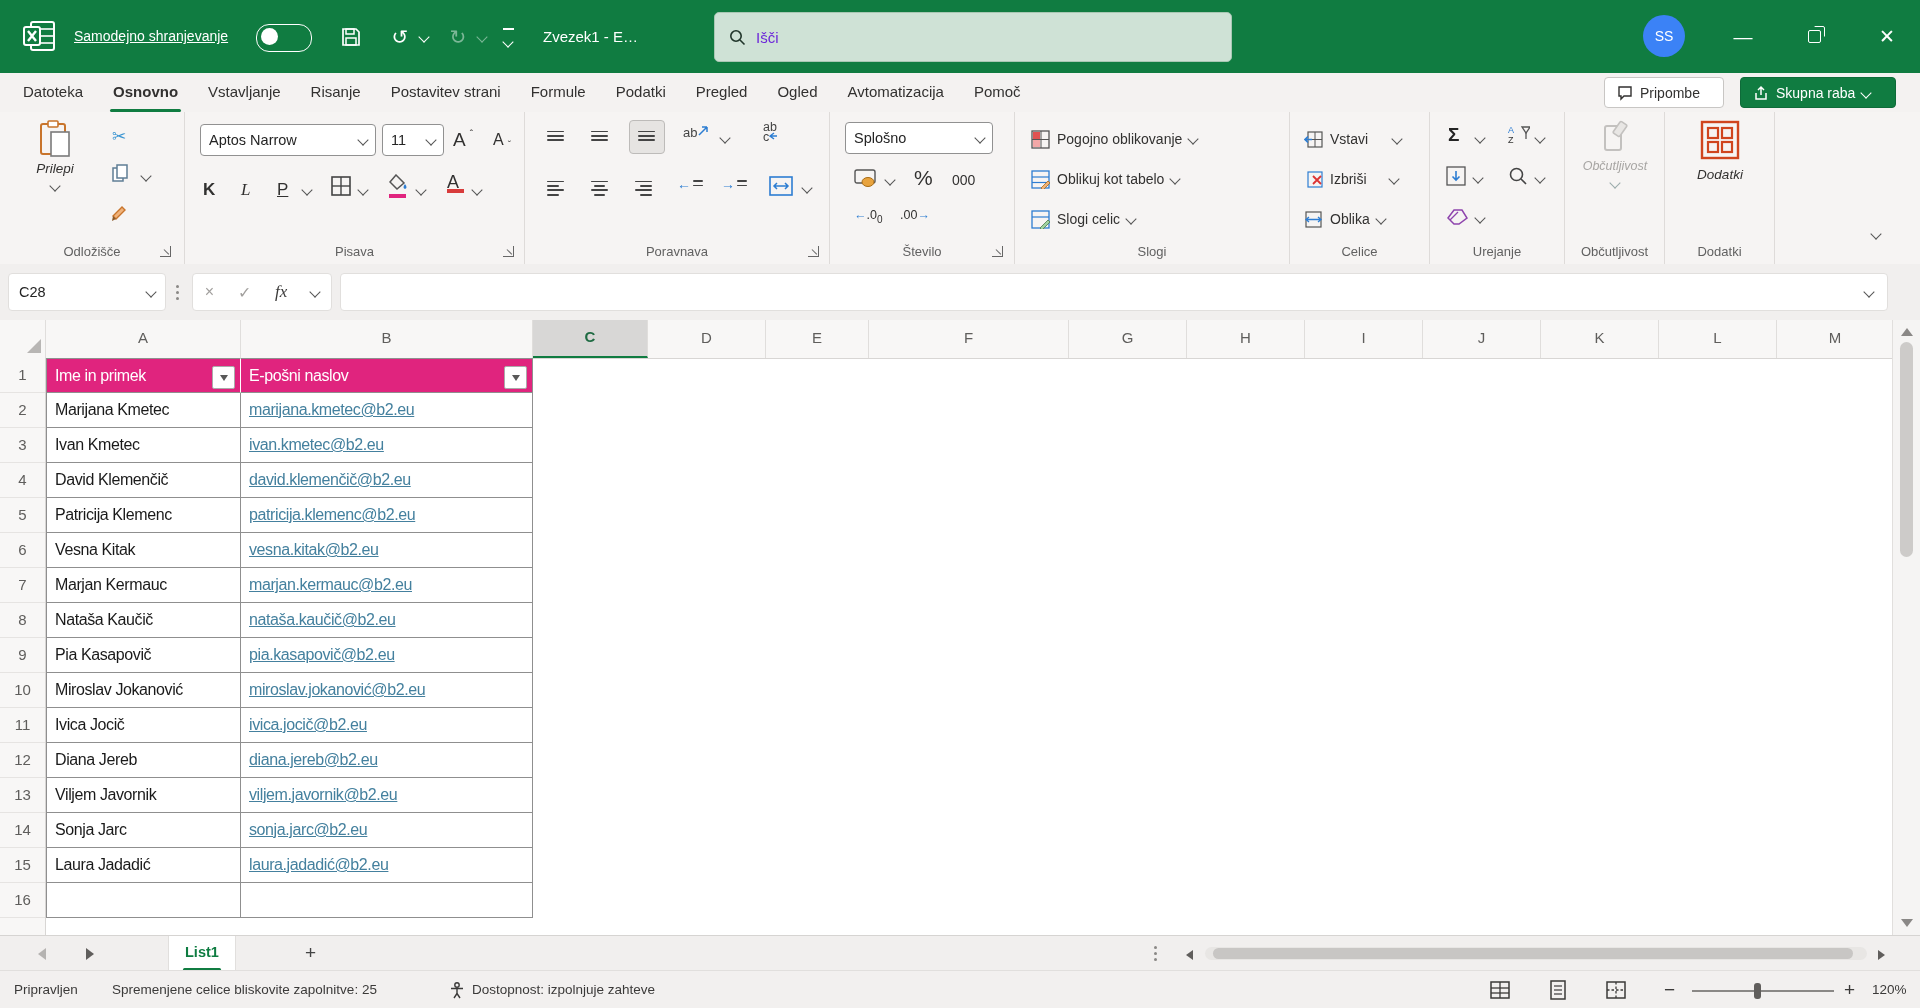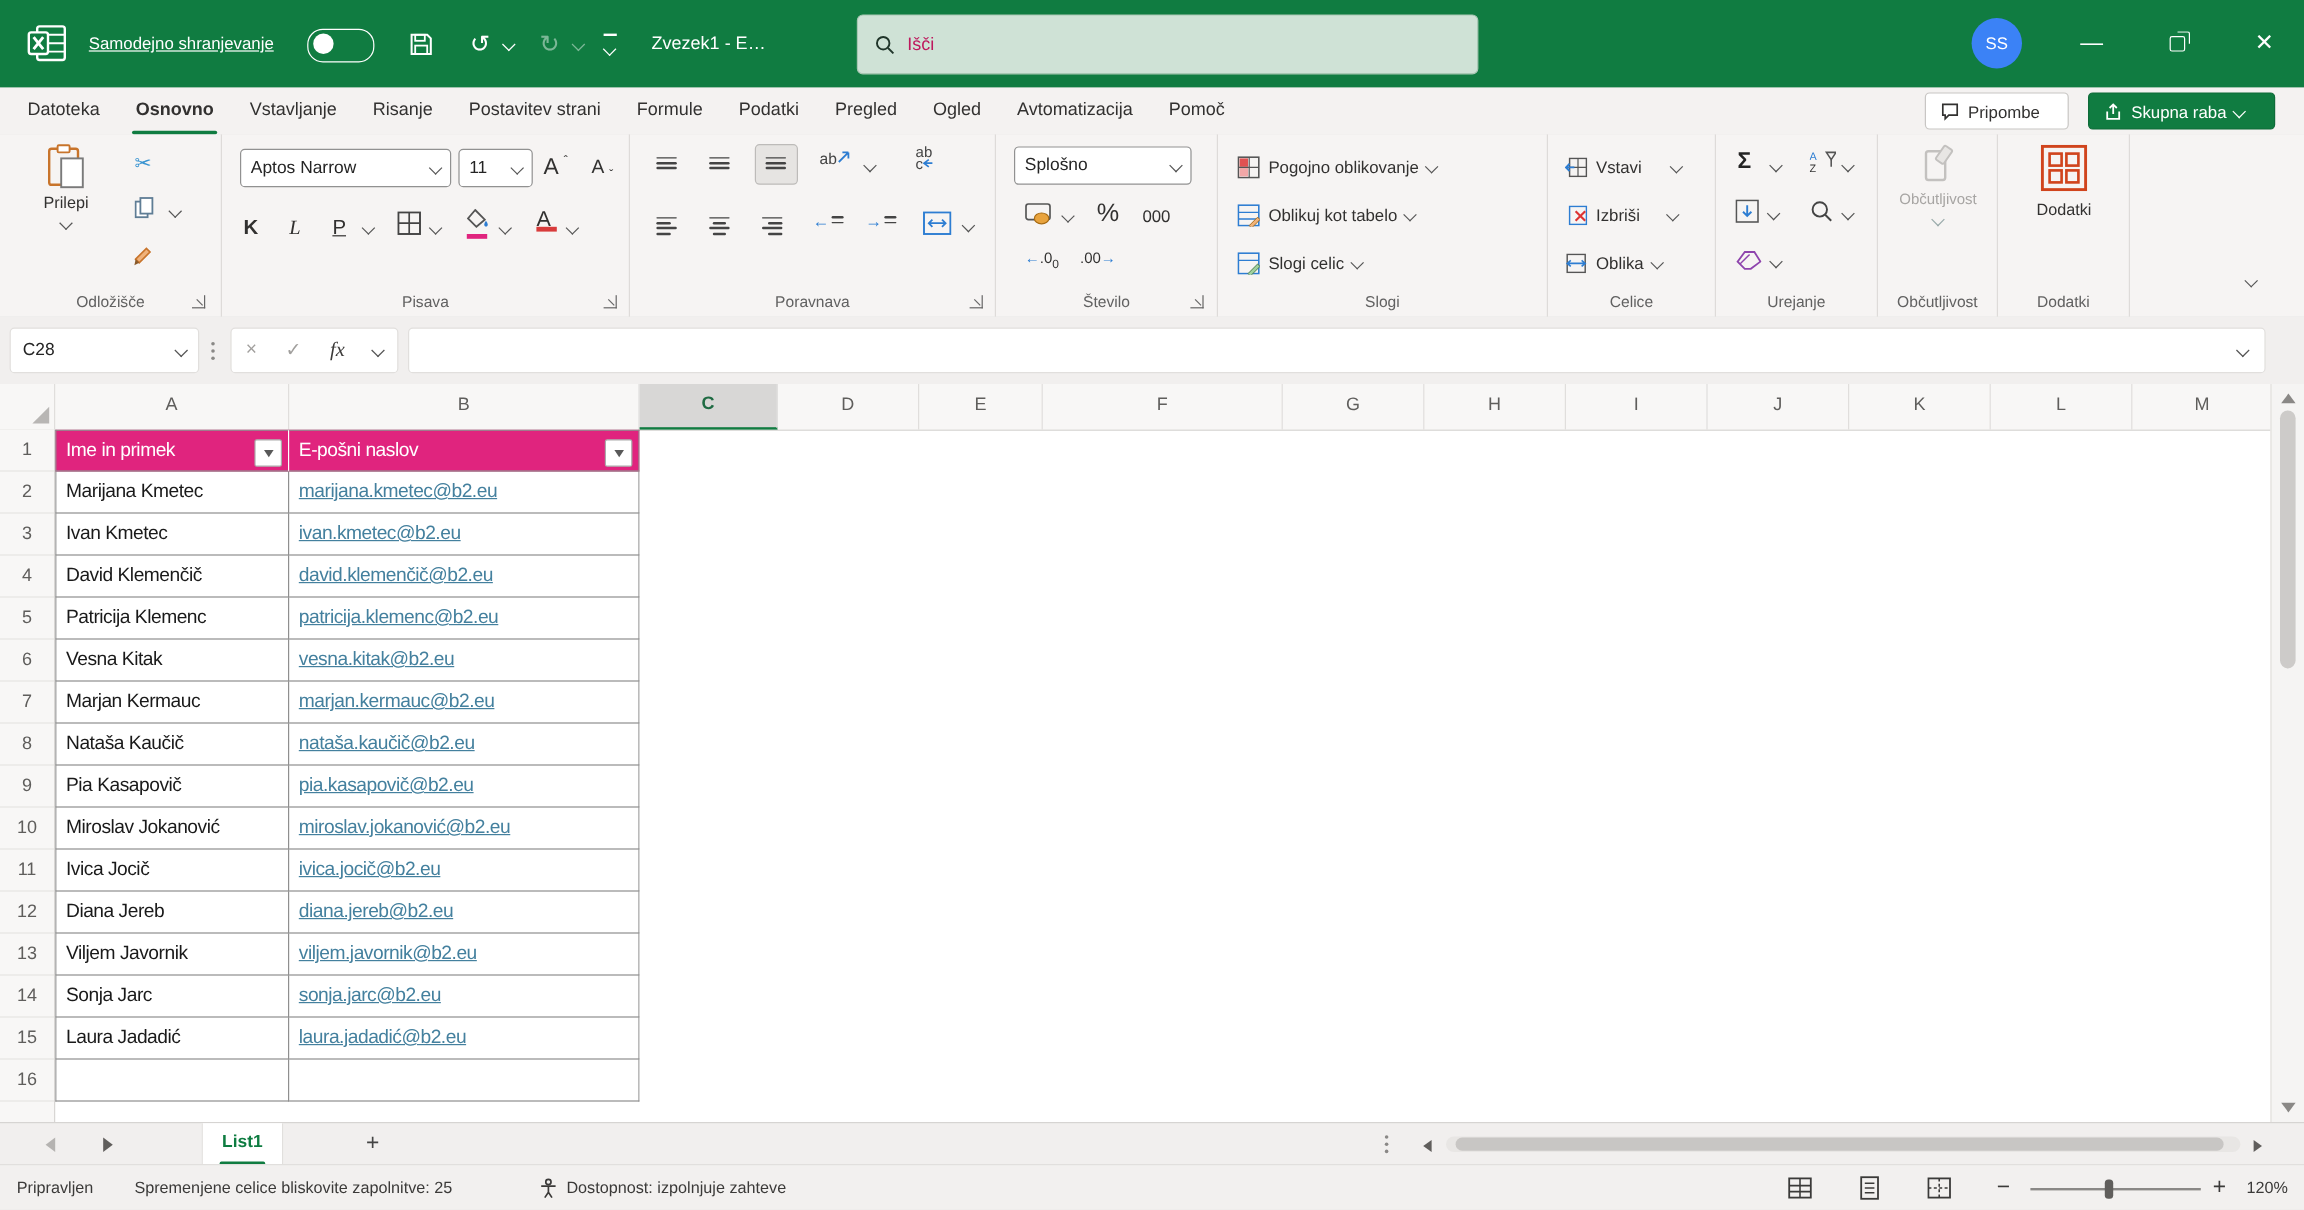--- a/index.html
+++ b/index.html
@@ -14,21 +14,21 @@
   
   .titlebar{left:0;top:0;width:1920px;height:73px;background:#107C41;}
   .logo{left:22px;top:19px;width:34px;height:34px;}
   .autosave-label{left:74px;top:0;height:73px;line-height:73px;color:#fff;font-size:14px;text-decoration:underline;}
   .toggle{left:256px;top:24px;width:54px;height:26px;border:1.6px solid #fff;border-radius:13px;}
   .toggle .knob{position:absolute;left:4px;top:3px;width:17px;height:17px;border-radius:50%;background:#fff;}
   .tb-btn{color:#fff;font-size:20px;line-height:34px;text-align:center;width:30px;height:34px;top:20px;}
   .doc-title{left:543px;top:0;height:85px;line-height:73px;color:#fff;font-size:15px;}
   .searchbox{left:714px;top:12px;width:516px;height:48px;background:#cfe2d6;
              border:1px solid #a9c7b4;border-radius:5px;display:flex;align-items:center;}
-  .searchbox span.ph{color:#be185d;font-size:15px;margin-left:10px;}
+  .searchbox span.ph{color:#6d28d9;font-size:15px;margin-left:10px;}
   .avatar{left:1643px;top:15px;width:42px;height:42px;border-radius:50%;background:#3b82f6;
           color:#fff;font-size:14px;text-align:center;line-height:42px;}
   .winbtn{top:0;width:62px;height:73px;color:#fff;text-align:center;line-height:73px;font-size:19px;}
   .restore-sq{position:absolute;left:24px;top:30px;width:11px;height:11px;border:1.3px solid #fff;border-radius:2px;}
   .restore-sq:before{content:"";position:absolute;left:3px;top:-5px;width:11px;height:11px;
       border:1.3px solid #fff;border-radius:2px;clip-path:polygon(20% 0,100% 0,100% 80%,78% 80%,78% 20%,20% 20%);}
   
   .tabrow{left:0;top:73px;width:1920px;height:39px;background:#f4f2f1;}
   .tabs{position:absolute;left:8px;top:0;height:39px;display:flex;}
   .rtab{position:relative;padding:0 15px;line-height:37px;font-size:15px;color:#323130;cursor:default;}
@@ -38,21 +38,21 @@
   .pill-btn{position:absolute;top:4px;height:31px;border-radius:4px;font-size:14px;
       display:flex;align-items:center;gap:7px;padding:0 12px;box-sizing:border-box;}
   .pripombe{left:1604px;width:120px;background:#fff;border:1px solid #c8c6c4;color:#323130;}
   .skupna{left:1740px;width:156px;background:#107C41;color:#fff;border:1px solid #0e6b39;}
   
   .ribbon{left:0;top:112px;width:1920px;height:152px;background:#f6f4f3;border-bottom:1px solid #d8d6d4;}
   .rgroup{position:absolute;top:0;height:152px;border-right:1px solid #dedbd9;box-sizing:border-box;}
   .glabel{position:absolute;bottom:5px;width:100%;text-align:center;font-size:13px;color:#616161;}
   .launch{position:absolute;bottom:7px;width:10px;height:10px;border-left:1.4px solid #666;border-top:1.4px solid #666;transform:rotate(180deg);}
   .launch:after{content:"";position:absolute;left:1px;top:1px;width:7px;height:1.4px;background:#666;transform:rotate(45deg);transform-origin:left;}
-  .bigbtn{position:absolute;top:8px;width:66px;height:112px;text-align:center;font-size:13.5px;color:#323130;}
+  .bigbtn{position:absolute;top:8px;width:66px;height:112px;text-align:center;font-size:13.5px;color:#323130;font-style:italic;}
   .combo{position:absolute;background:#fff;border:1px solid #919191;border-radius:4px;
       font-size:14.5px;color:#242424;display:flex;align-items:center;padding:0 8px;box-sizing:border-box;height:32px;}
   .combo .cv{margin-left:auto;}
   .rbtn{position:absolute;height:32px;display:flex;align-items:center;gap:4px;font-size:14px;color:#323130;}
   .colorbar{position:absolute;left:0;bottom:-4px;width:17px;height:4px;}
   .bars{display:inline-block;width:17px;}
   .bars i{display:block;height:1.8px;background:#444;margin:2.6px 0;border-radius:1px;}
   .bars.l i:nth-child(even){width:70%;} .bars.c i:nth-child(even){width:70%;margin-left:auto;margin-right:auto;}
   .bars.r i:nth-child(even){width:70%;margin-left:auto;}
   .selbox{background:#e6e4e2;border:1px solid #bdbbb9;border-radius:4px;}

